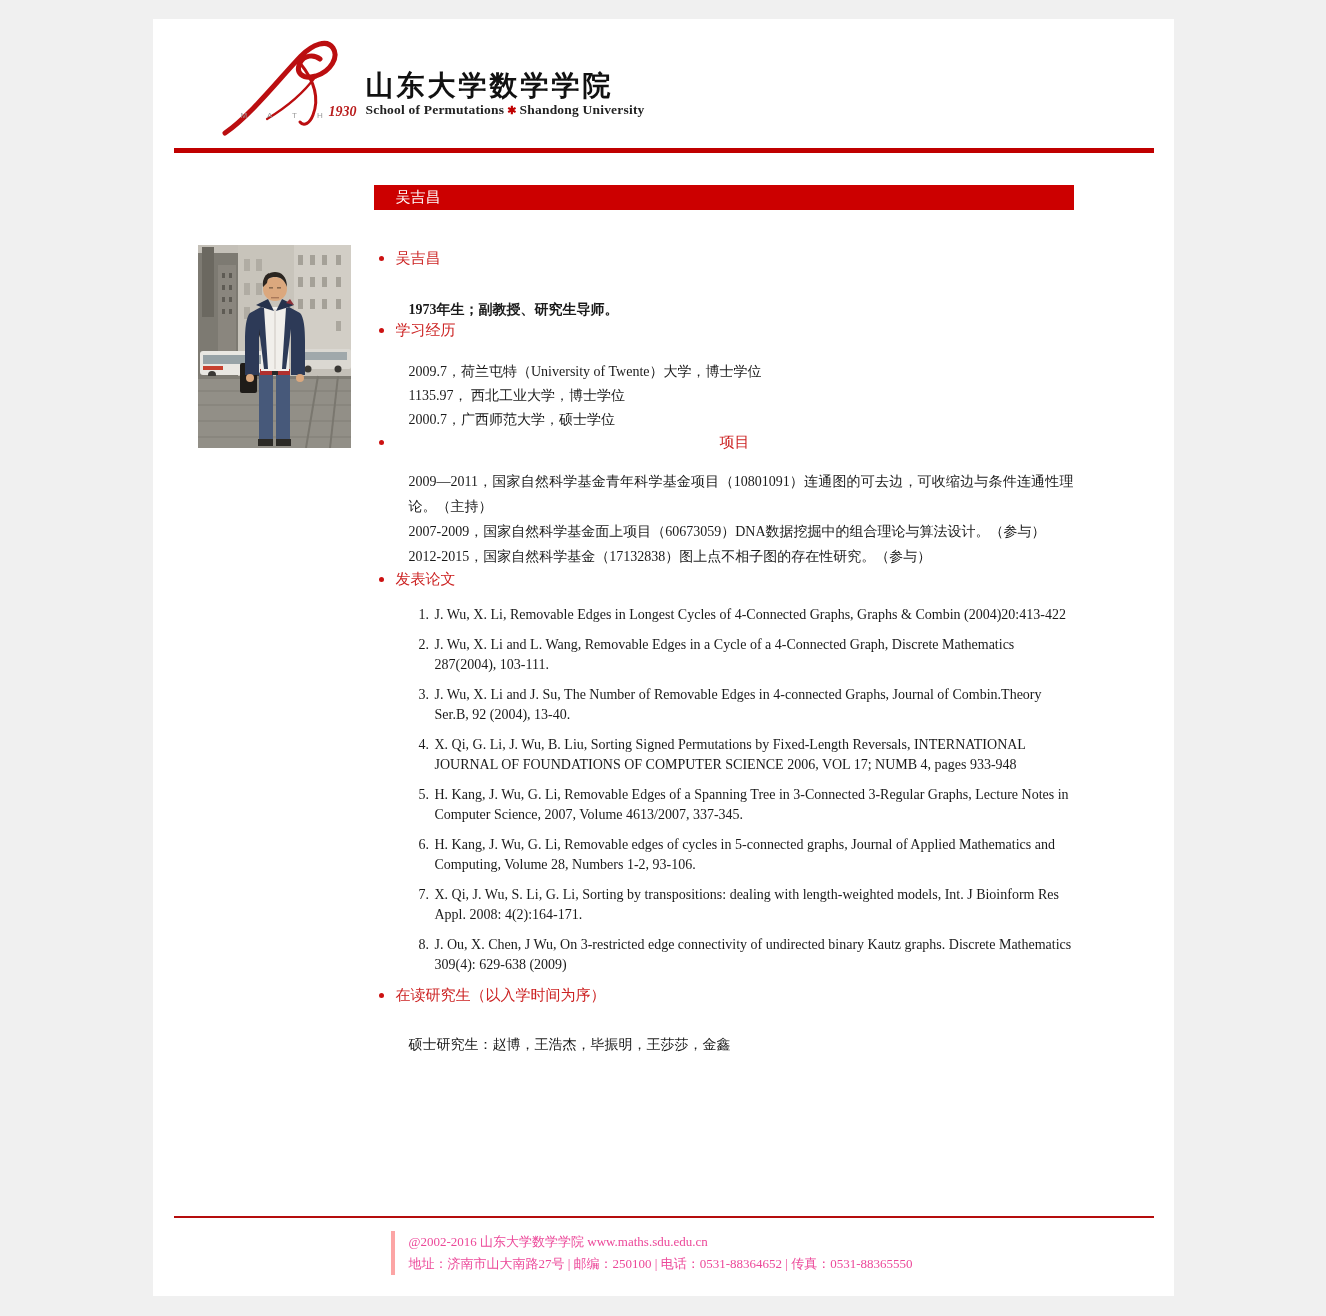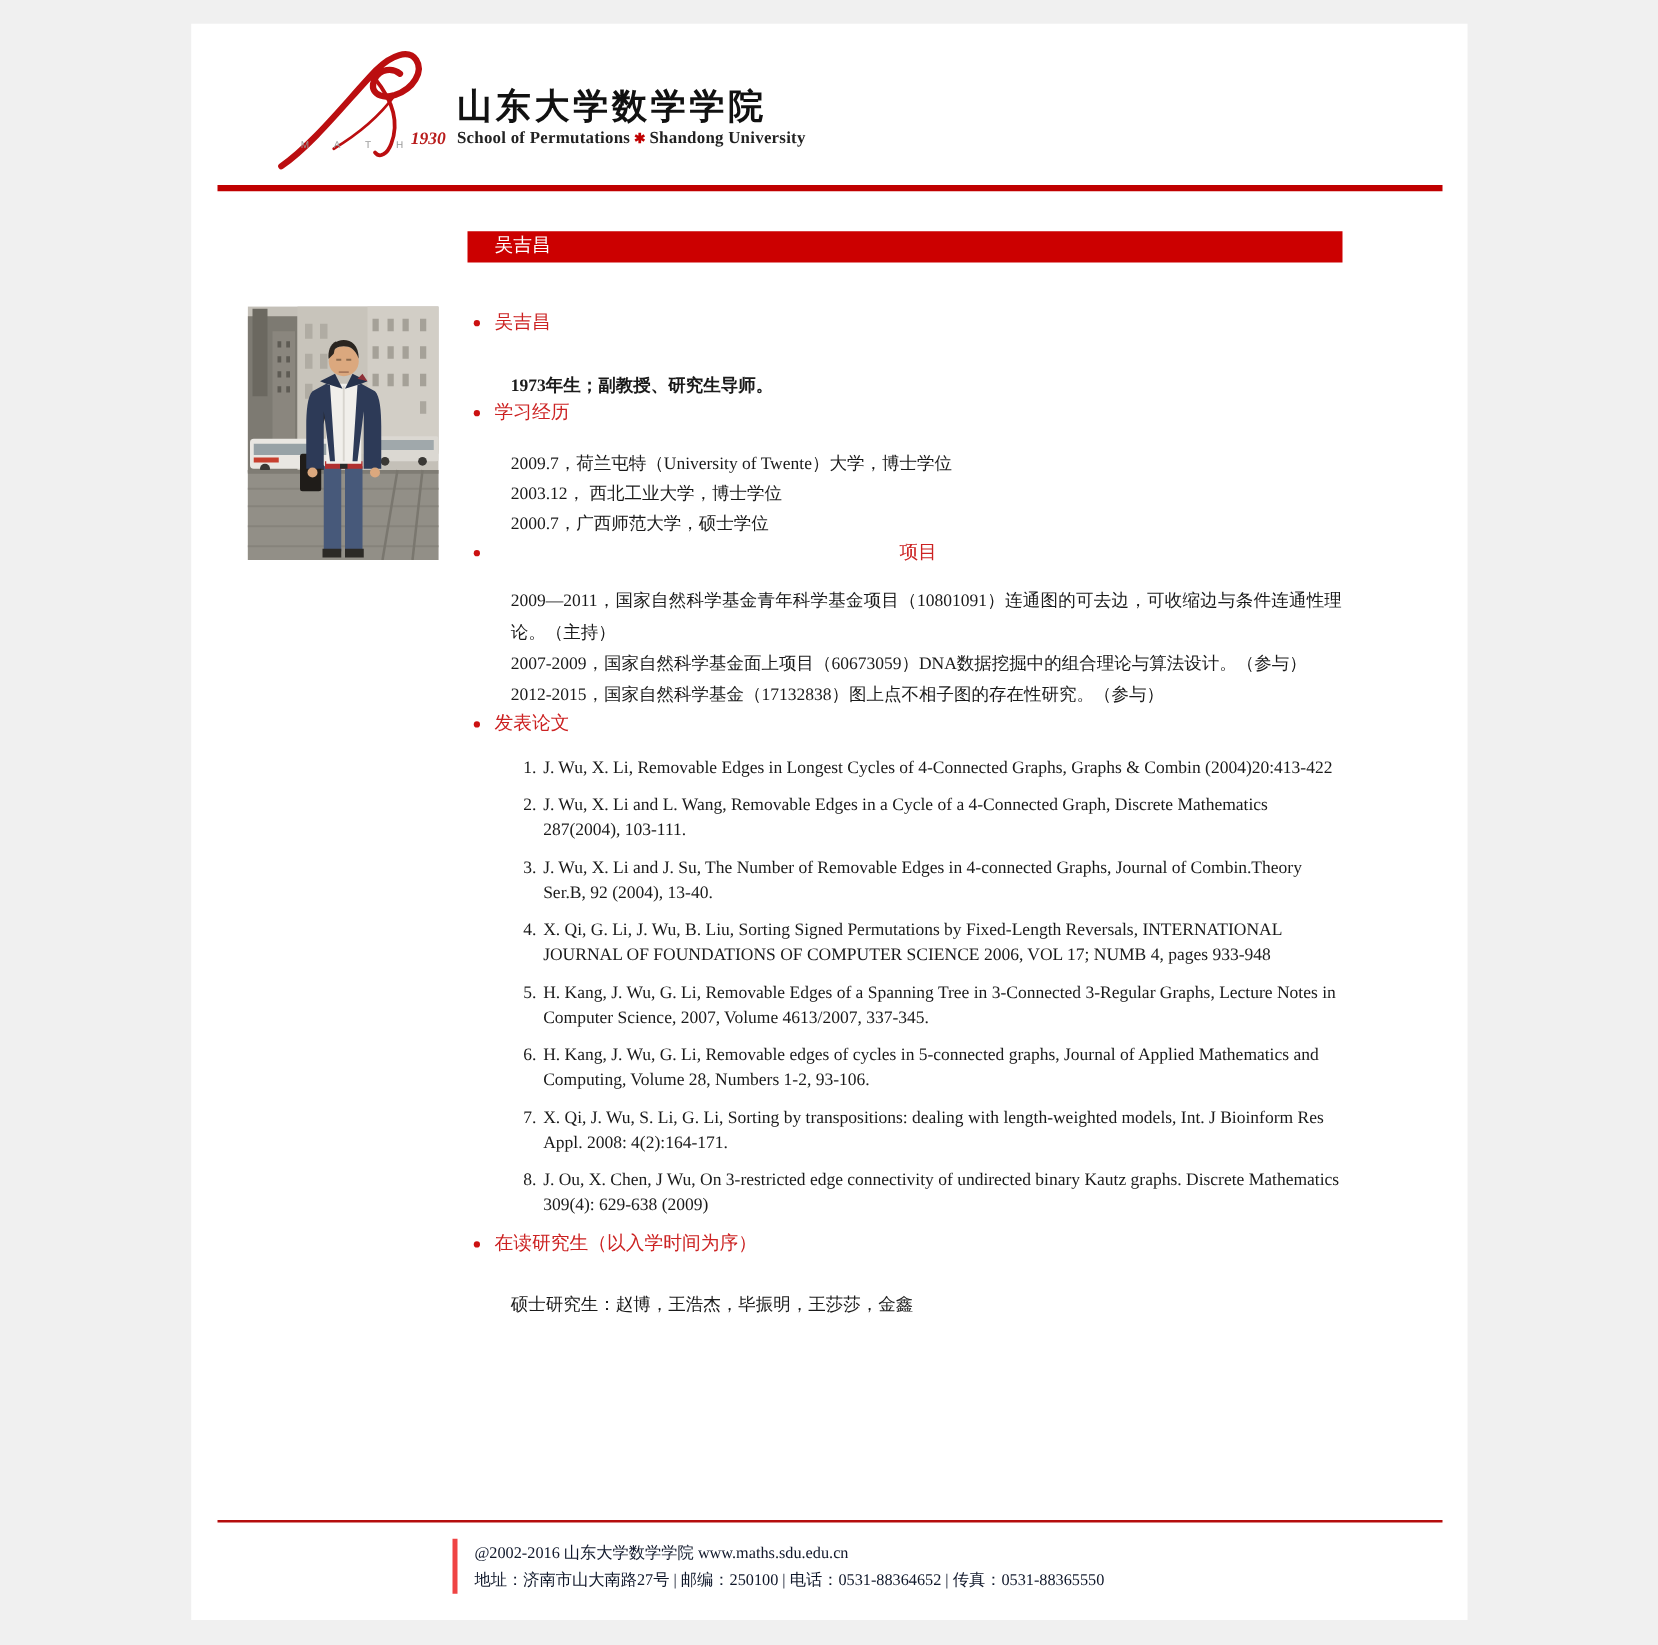--- a/index.html
+++ b/index.html
@@ -72,23 +72,23 @@
   .sec-pub{margin-top:15px;}
   .pub-list{margin:16px 0 0 13px;padding-left:24px;list-style:decimal outside;}
   .pub-list li{line-height:20px;margin-bottom:10px;padding-left:2px;}
   .sec-stu{margin-top:20px;}
   .stu-line{margin:30px 0 0 13px;line-height:20px;}
   
   .footer-rule{
     position:absolute;left:21px;top:1197px;width:980px;height:2px;background:#b50d0d;
   }
   .footer-box{
-    position:absolute;left:209px;top:1212px;
-    border-left:4px solid #ef4444;padding-left:14px;
-    color:#0f172a;font-size:13px;line-height:22px;
+    position:absolute;left:238px;top:1212px;
+    border-left:4px solid #fca5a5;padding-left:14px;
+    color:#ec4899;font-size:13px;line-height:22px;
   }
 </style>
 </head>
 <body>
 
 <div class="card">
 
   <div class="header">
     <svg class="logo-swoosh" viewBox="0 0 150 100">
       <path d="M4,96 C30,78 58,42 80,19 C92,7 106,2 112,11 C118,20 110,34 95,39 C82,43 74,36 79,26 C83,18 93,17 99,22" fill="none" stroke="#bb0e10" stroke-width="5" stroke-linecap="round"></path>
@@ -199,21 +199,21 @@
   </div>
 
   <div class="main">
 
     <h2 class="sec">吴吉昌</h2>
     <p class="intro">1973年生；副教授、研究生导师。</p>
 
     <h2 class="sec sec-edu">学习经历</h2>
     <div class="edu-list">
         <div>2009.7，荷兰屯特（University of Twente）大学，博士学位</div>
-        <div>2003.12， 西北工业大学，博士学位</div>
+        <div>1135.97， 西北工业大学，博士学位</div>
         <div>2000.7，广西师范大学，硕士学位</div>
       </div>
 
     <h2 class="sec sec-proj">项目</h2>
     <div class="proj-list">
         <div>2009—2011，国家自然科学基金青年科学基金项目（10801091）连通图的可去边，可收缩边与条件连通性理论。（主持）</div>
         <div>2007-2009，国家自然科学基金面上项目（60673059）DNA数据挖掘中的组合理论与算法设计。（参与）</div>
         <div>2012-2015，国家自然科学基金（17132838）图上点不相子图的存在性研究。（参与）</div>
       </div>
 

